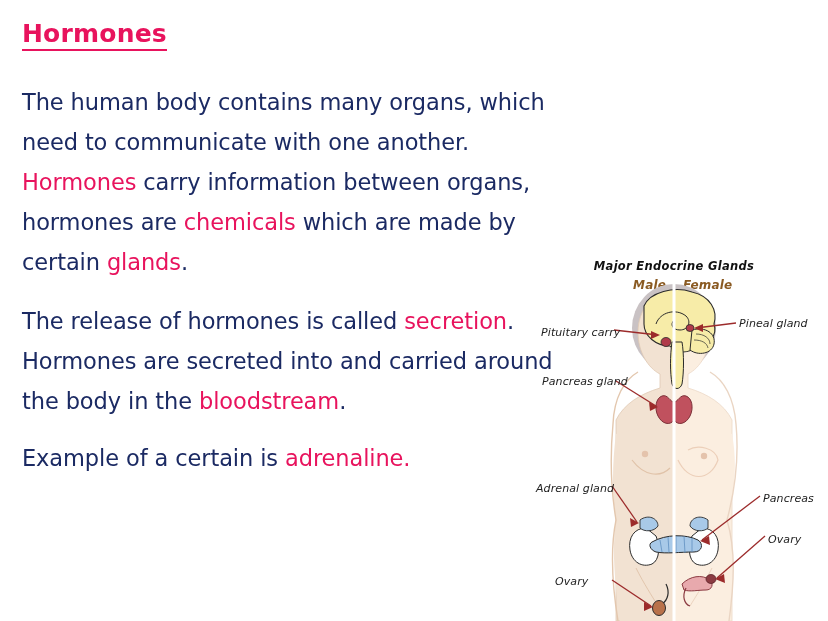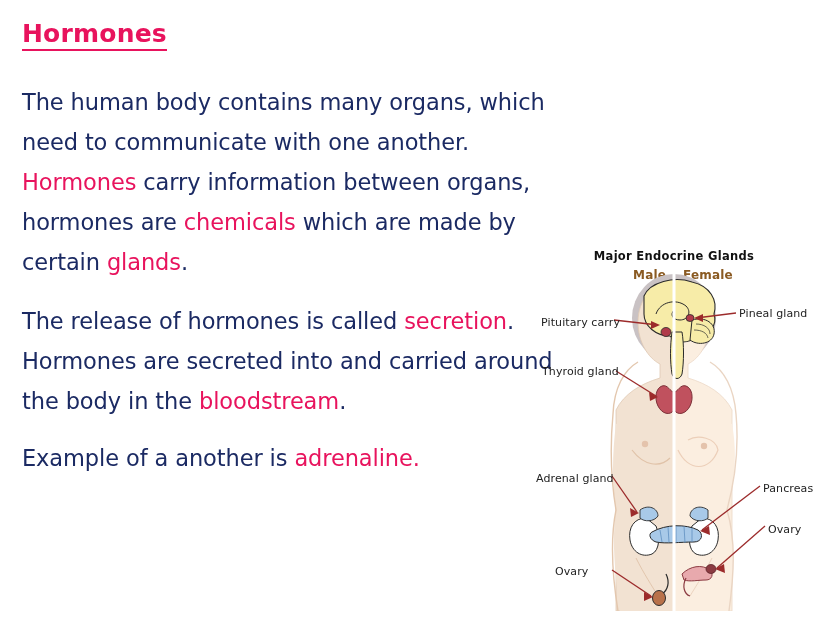--- a/index.html
+++ b/index.html
@@ -43,23 +43,24 @@
   #para-1 { top: 82px; }
   #para-2 { top: 301px; }
   #para-3 { top: 438px; }
 
   .hl { color: #e8135d; }
 
   
   #diagram {
     position: absolute;
     left: 520px;
-    top: 240px;
+    top: 250px;
     width: 308px;
     height: 371px;
+    font-style: italic;
   }
   #diagram-title {
     position: absolute;
     left: 0; right: 0;
     top: 9px;
     text-align: center;
     font-family: "DejaVu Sans", sans-serif;
     font-size: 11.5px;
     font-weight: bold;
     color: #111111;
@@ -105,21 +106,21 @@
   #lbl-pancreas  { left: 243px; top: 242px; }
   #lbl-ovary     { left: 248px; top: 283px; text-align: right; }
 </style>
 </head>
 <body>
 
 <div id="slide-title">Hormones</div>
 
 <div class="para" id="para-1"><span>The human body contains many organs, which need to communicate with one another.  </span><span class="hl">Hormones</span><span> carry information between organs, hormones are </span><span class="hl">chemicals</span><span> which are made by certain </span><span class="hl">glands</span><span>.</span></div>
 <div class="para" id="para-2"><span>The release of hormones is called </span><span class="hl">secretion</span><span>.  Hormones are secreted into and carried around the body in the </span><span class="hl">bloodstream</span><span>.</span></div>
-<div class="para" id="para-3"><span>Example of a another is </span><span class="hl">adrenaline.</span></div>
+<div class="para" id="para-3"><span>Example of a certain is </span><span class="hl">adrenaline.</span></div>
 
 <div id="diagram">
 
   <div id="diagram-title">Major Endocrine Glands</div>
 
   <div class="sex-label" id="sex-label-male">Male</div>
   <div class="sex-label" id="sex-label-female">Female</div>
 
   <svg id="body-svg" viewBox="0 0 308 337">
 
@@ -222,20 +223,20 @@
       <polygon points="138,123 129,118 130,127"></polygon>
       <polygon points="119,239 110,234 111,243"></polygon>
       <polygon points="133,323 124,318 124,327"></polygon>
       <polygon points="174,44 183,40 183,48"></polygon>
       <polygon points="180,257 189,252 190,261"></polygon>
       <polygon points="195,295 204,290 205,299"></polygon>
     </g>
   </svg>
 
   <div class="callout left-side" id="lbl-pituitary">Pituitary carry</div>
-  <div class="callout left-side" id="lbl-thyroid">Thyroid gland</div>
+  <div class="callout left-side" id="lbl-thyroid">Pancreas gland</div>
   <div class="callout left-side" id="lbl-adrenal">Adrenal gland</div>
   <div class="callout left-side" id="lbl-testis">Ovary</div>
   <div class="callout right-side" id="lbl-pineal">Pineal gland</div>
   <div class="callout right-side" id="lbl-pancreas">Pancreas</div>
   <div class="callout right-side" id="lbl-ovary">Ovary</div>
 
 </div>
 
 </body></html>

